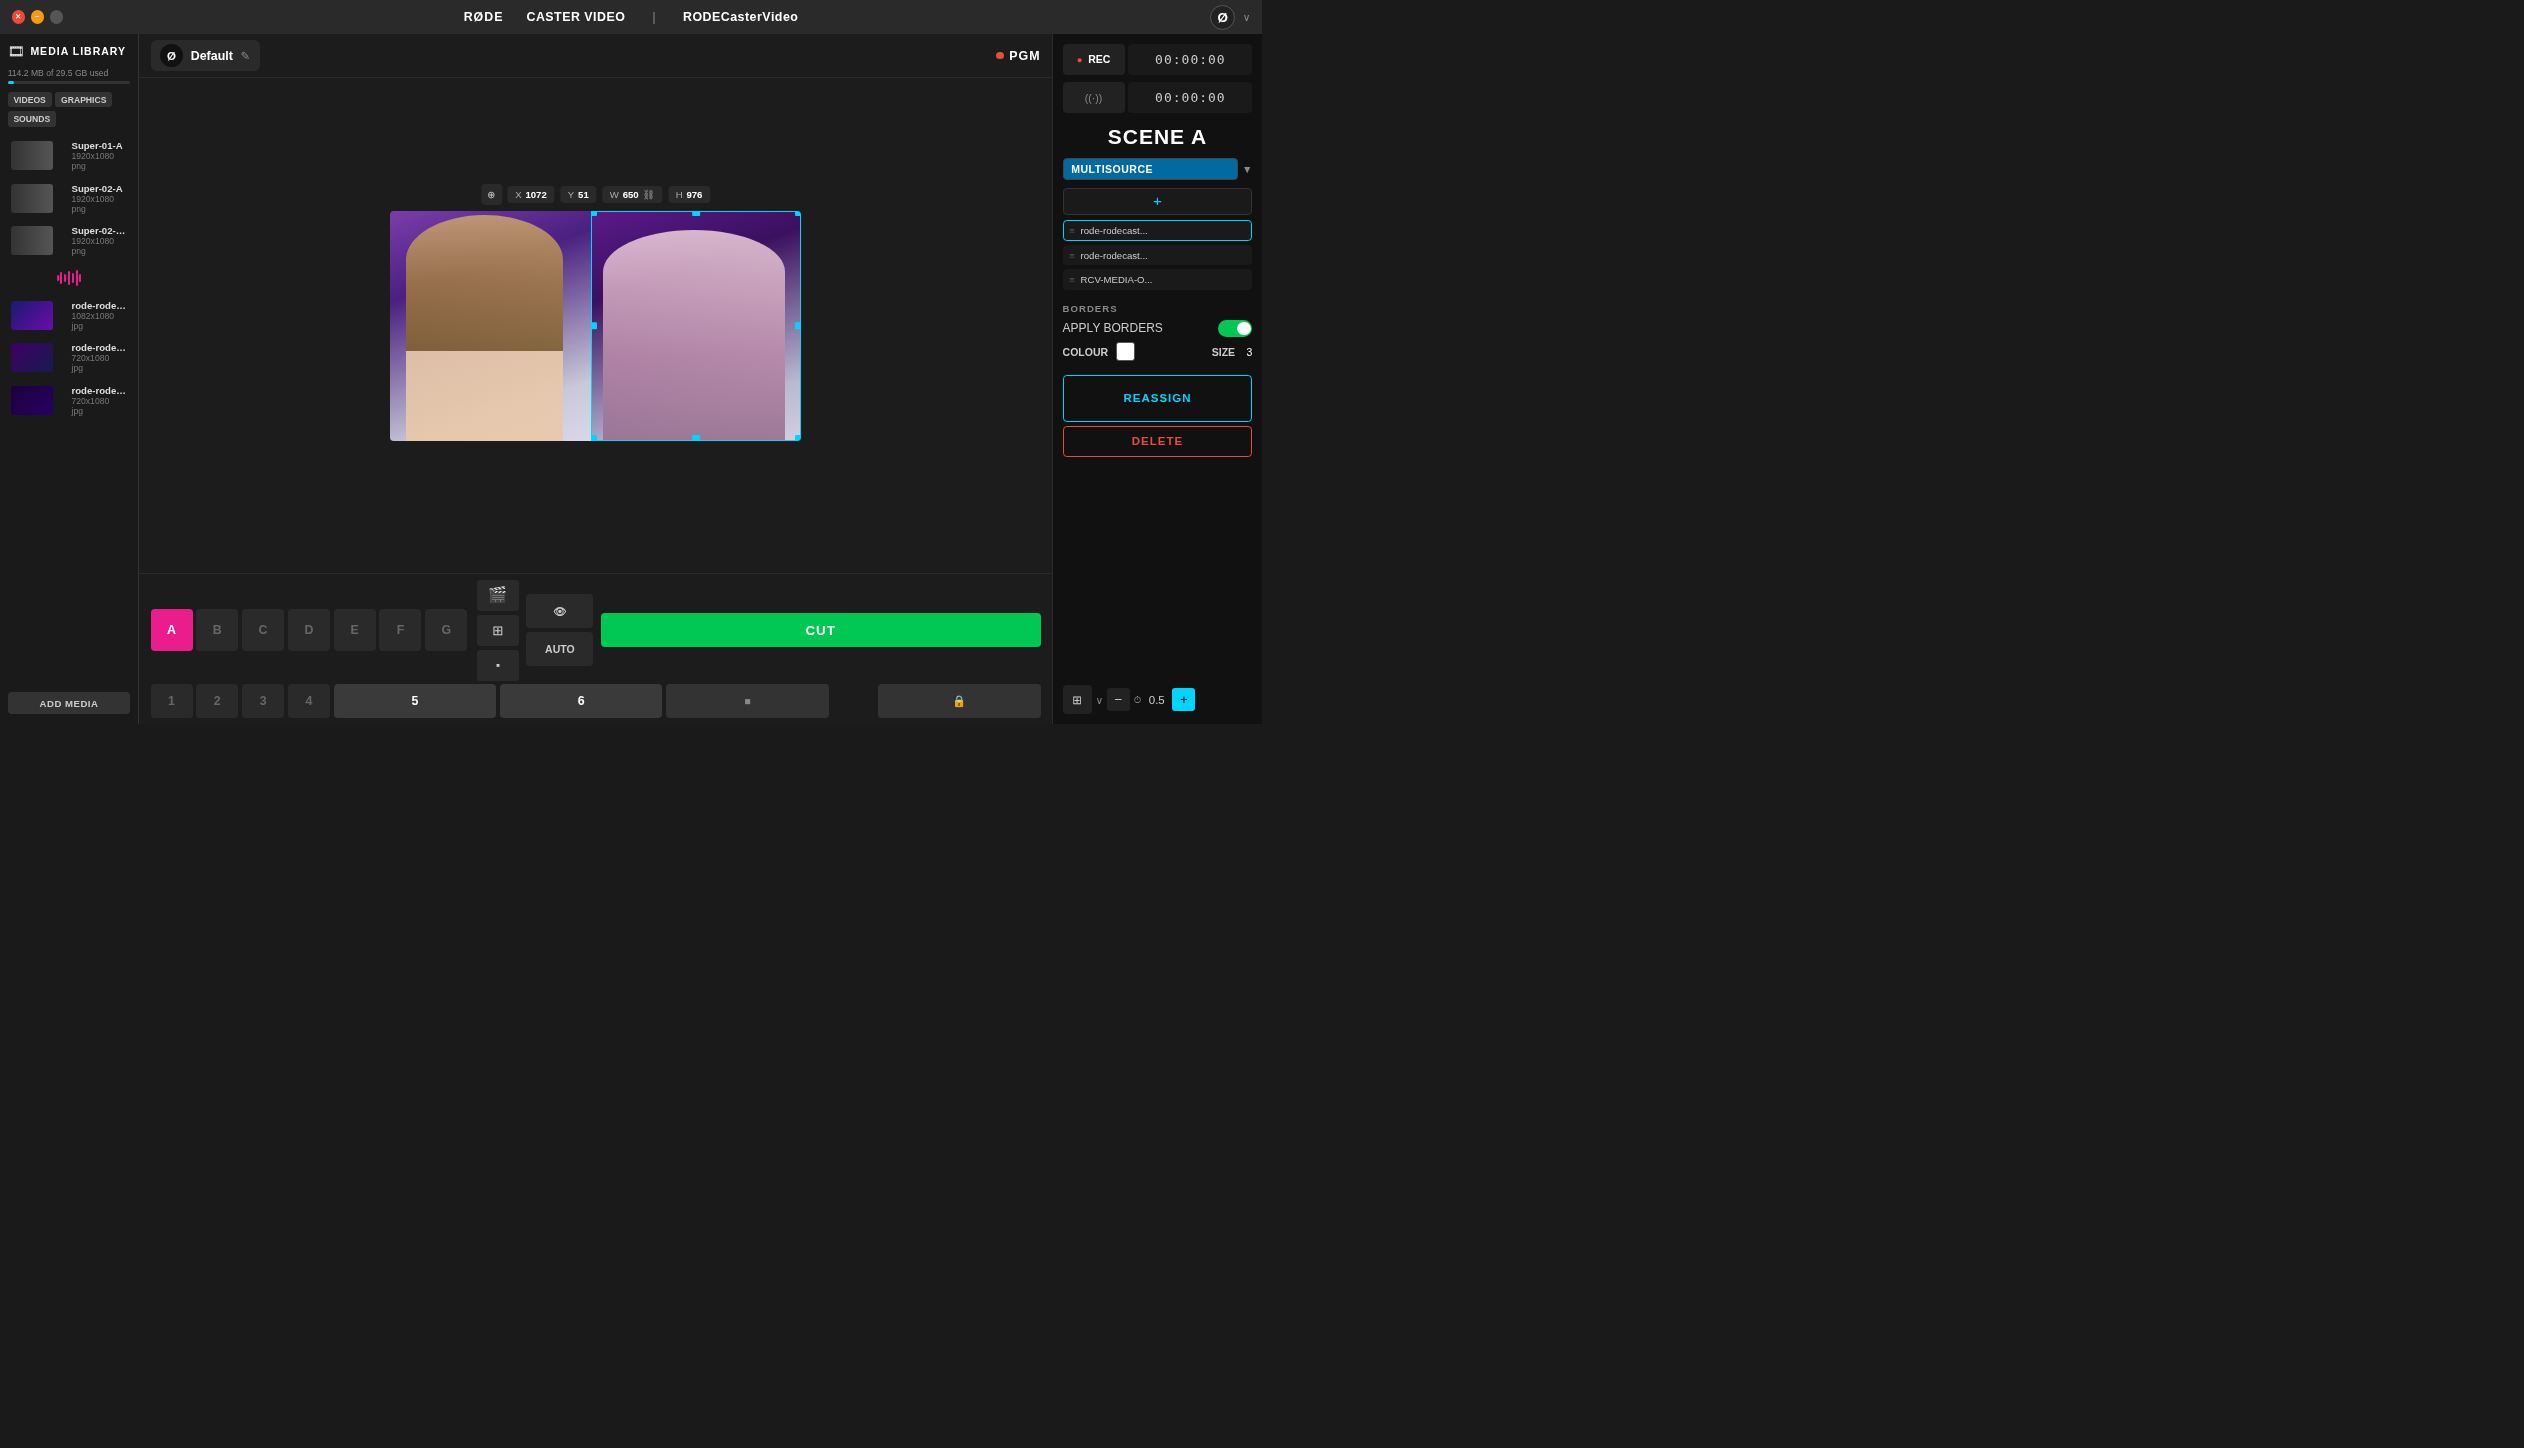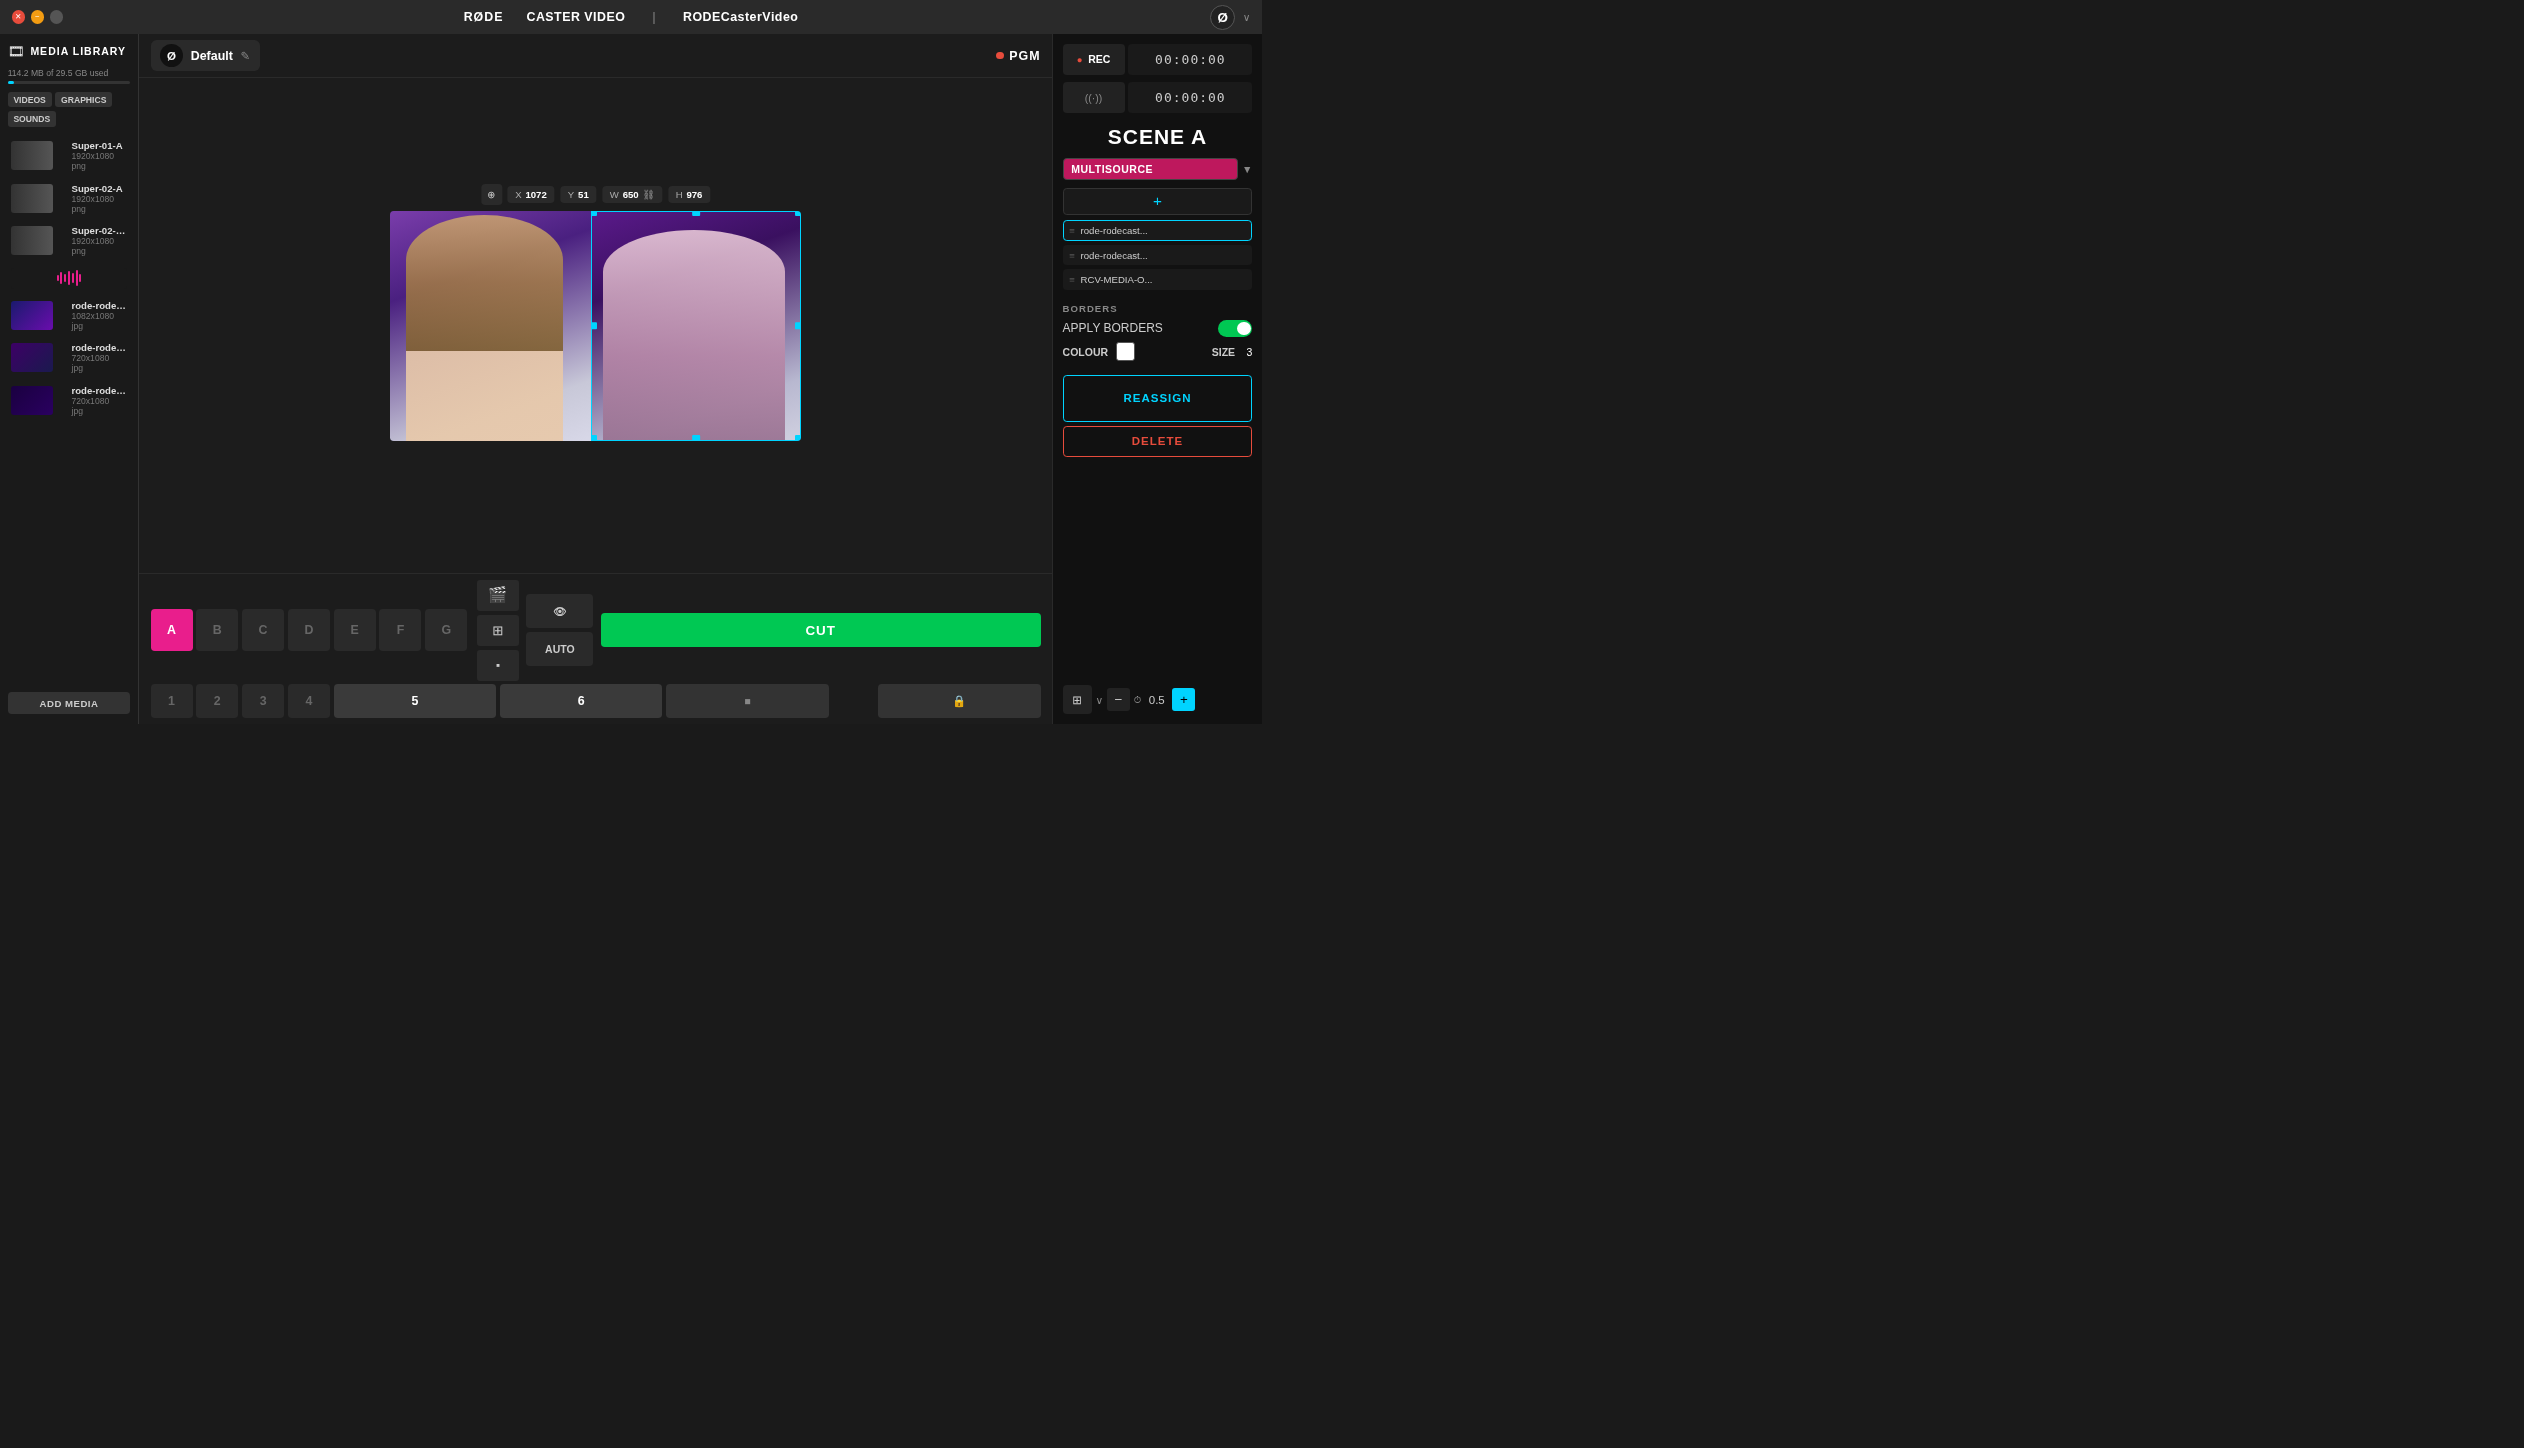--- a/index.html
+++ b/index.html
@@ -239,21 +239,21 @@
     .scene-label {
       font-size: 21px; font-weight: 700; letter-spacing: 1px; color: #fff;
       text-align: center; margin-bottom: 9.6px;
     }
 
     
     .multisource-row {
       display: flex; align-items: center; gap: 3.8px; margin-bottom: 7.7px;
     }
     .multisource-select {
-      flex: 1; background: #be185d; border: 1px solid #444; border-radius: 3.8px;
+      flex: 1; background: #0369a1; border: 1px solid #444; border-radius: 3.8px;
       color: #fff; font-size: 10.5px; font-weight: 700; padding: 3.8px 7.7px;
       letter-spacing: 0.5px;
     }
     .dropdown-arrow { color: #888; font-size: 10.5px; }
 
     .add-source-btn {
       width: 100%; height: 27px; background: #1a1a1a; border: 1px solid #333; border-radius: 3.8px;
       color: #00d4ff; font-size: 15.3px; cursor: pointer; margin-bottom: 5.7px;
       display: flex; align-items: center; justify-content: center;
     }

